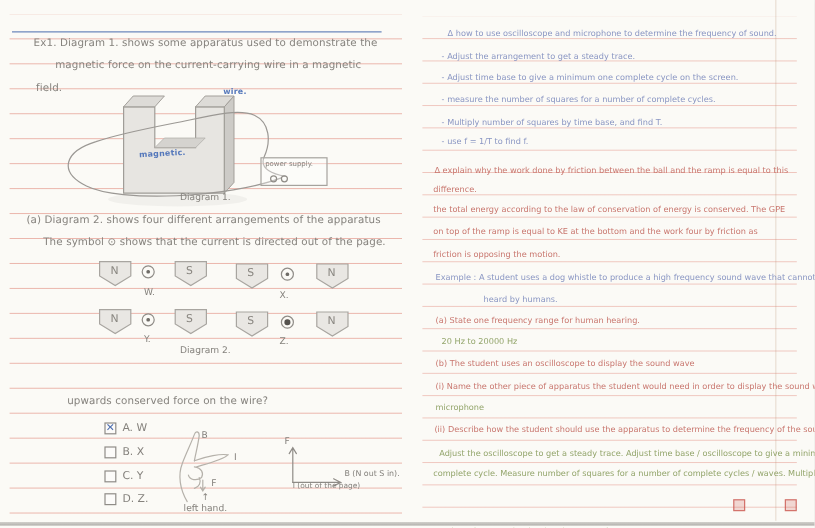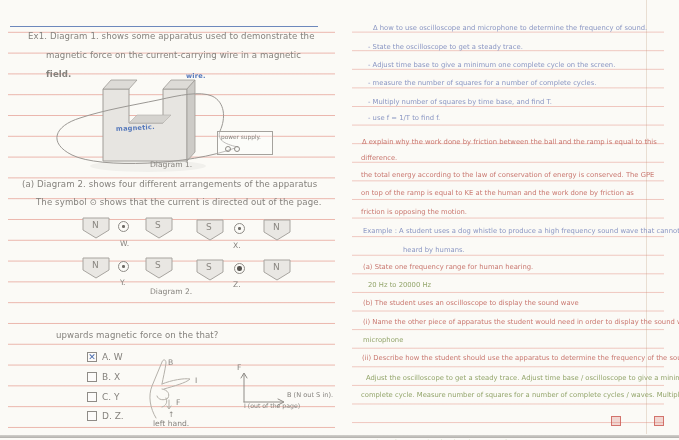--- a/index.html
+++ b/index.html
@@ -51,21 +51,21 @@
 
 <div class="sheet">
 
   <div class="page page-left">
     <div class="rules rules-left"></div>
 
     <div class="title-underline"></div>
 
     <div class="ln lp pencil" style="left:28px;top:32px;">Ex1. Diagram 1. shows some apparatus used to demonstrate the</div>
     <div class="ln lp pencil" style="left:46px;top:51px;">magnetic force on the current-carrying wire in a magnetic</div>
-    <div class="ln lp pencil" style="left:46px;top:70px;font-weight:bold;">field.</div>
+    <div class="ln lp pencil" style="left:30px;top:70px;">field.</div>
 
     <svg style="left:30px;top:70px;" width="260" height="110" viewBox="0 0 260 110">
       <ellipse cx="118" cy="96" rx="58" ry="6" fill="rgba(0,0,0,0.04)"></ellipse>
       <g transform="translate(65,5)">
         <path d="M8,14 L34,14 L34,48 L68,48 L68,14 L92,14 L92,86 L8,86 Z" fill="#e7e5e1" stroke="#a09d98" stroke-width="1"></path>
         <path d="M8,14 L16,5 L42,5 L34,14 Z" fill="#dddbd7" stroke="#a09d98" stroke-width="0.8"></path>
         <path d="M68,14 L76,5 L100,5 L92,14 Z" fill="#dddbd7" stroke="#a09d98" stroke-width="0.8"></path>
         <path d="M92,14 L100,5 L100,77 L92,86 Z" fill="#cdcbc7" stroke="#a09d98" stroke-width="0.8"></path>
         <path d="M34,48 L42,40 L76,40 L68,48 Z" fill="#d5d3cf" stroke="#b0ada8" stroke-width="0.6"></path>
       </g>
@@ -123,21 +123,21 @@
     </svg>
     <div class="cdot filled" style="left:234px;top:263px;"></div>
     <svg class="pole" style="left:263px;top:259px;" viewBox="0 0 28 22" width="28" height="22">
       <polygon points="1,1 27,1 27,13 14,21 1,13" fill="#e9e7e3" stroke="#a8a5a0" stroke-width="1"></polygon>
       <text x="10" y="11">N</text>
     </svg>
     <div class="ln cap pencil" style="left:233px;top:281px;">Z.</div>
 
     <div class="ln cap pencil" style="left:150px;top:288px;">Diagram 2.</div>
 
-    <div class="ln lp pencil" style="left:56px;top:331px;">upwards magnetic force on the that?</div>
+    <div class="ln lp pencil" style="left:56px;top:331px;">upwards conserved force on the wire?</div>
 
     <div class="opt" style="left:87px;top:352px;">
       <span class="box">
           <span class="mark">✕</span>
         </span>
       <span class="olabel">A. W</span>
     </div>
     <div class="opt" style="left:87px;top:372px;">
       <span class="box">
           <span class="mark"></span>
@@ -181,29 +181,29 @@
     <div class="ln cap pencil" style="left:237px;top:364px;">F</div>
     <div class="ln pencil" style="left:287px;top:392px;font-size:6.6px;">B (N out S in).</div>
     <div class="ln pencil" style="left:244px;top:403px;font-size:6.2px;">I (out of the page)</div>
   </div>
 
   <div class="page page-right">
     <div class="rules rules-right"></div>
     <div class="margin-line"></div>
 
     <div class="ln rp b" style="left:33px;top:25px;">Δ how to use oscilloscope and microphone to determine the frequency of sound.</div>
-    <div class="ln rp b" style="left:28px;top:44px;">- State the oscilloscope to get a steady trace.</div>
+    <div class="ln rp b" style="left:28px;top:44px;">- Adjust the arrangement to get a steady trace.</div>
     <div class="ln rp b" style="left:28px;top:62px;">- Adjust time base to give a minimum one complete cycle on the screen.</div>
     <div class="ln rp b" style="left:28px;top:80px;">- measure the number of squares for a number of complete cycles.</div>
     <div class="ln rp b" style="left:28px;top:99px;">- Multiply number of squares by time base, and find T.</div>
     <div class="ln rp b" style="left:28px;top:115px;text-align:right;">- use f = 1/T to find f.</div>
     <div class="ln rp r" style="left:22px;top:139px;">Δ explain why the work done by friction between the ball and the ramp is equal to this</div>
     <div class="ln rp r" style="left:21px;top:155px;">difference.</div>
     <div class="ln rp r" style="left:21px;top:172px;">the total energy according to the law of conservation of energy is conserved. The GPE</div>
-    <div class="ln rp r" style="left:21px;top:190px;">on top of the ramp is equal to KE at the human and the work done by friction as</div>
+    <div class="ln rp r" style="left:21px;top:190px;">on top of the ramp is equal to KE at the bottom and the work four by friction as</div>
     <div class="ln rp r" style="left:21px;top:209px;">friction is opposing the motion.</div>
     <div class="ln rp b" style="left:23px;top:228px;">Example : A student uses a dog whistle to produce a high frequency sound wave that cannot be</div>
     <div class="ln rp b" style="left:23px;top:247px;margin-left:40px;">heard by humans.</div>
     <div class="ln rp r" style="left:23px;top:264px;">(a) State one frequency range for human hearing.</div>
     <div class="ln rp g" style="left:28px;top:282px;">20 Hz to 20000 Hz</div>
     <div class="ln rp r" style="left:23px;top:300px;">(b) The student uses an oscilloscope to display the sound wave</div>
     <div class="ln rp r" style="left:23px;top:319px;">(i) Name the other piece of apparatus the student would need in order to display the sound wave.</div>
     <div class="ln rp g" style="left:23px;top:337px;">microphone</div>
     <div class="ln rp r" style="left:22px;top:355px;">(ii) Describe how the student should use the apparatus to determine the frequency of the sound</div>
     <div class="ln rp g" style="left:26px;top:375px;">Adjust the oscilloscope to get a steady trace. Adjust time base / oscilloscope to give a minimum of 1</div>

